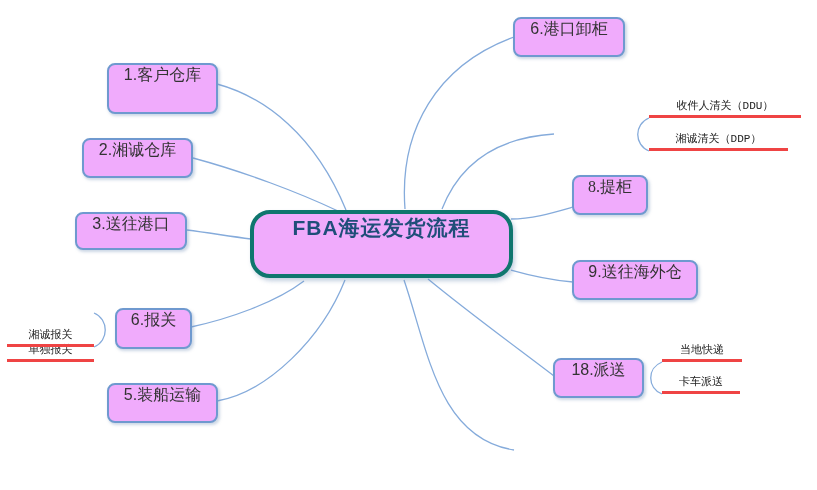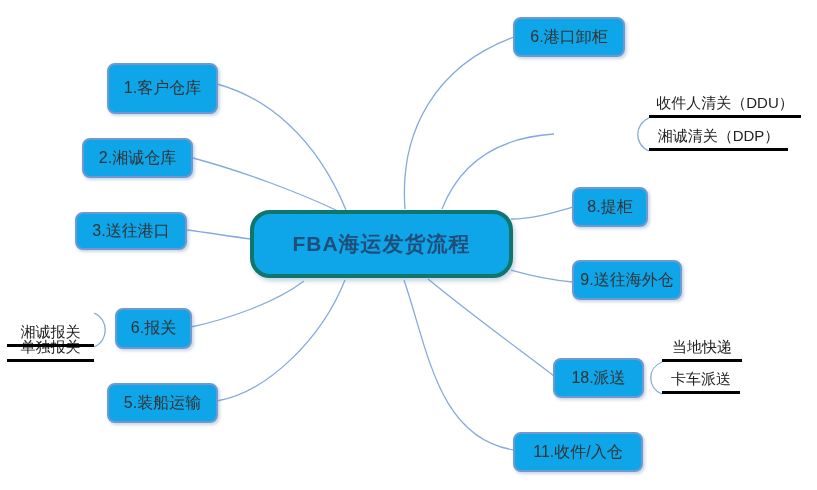--- a/index.html
+++ b/index.html
@@ -5,38 +5,38 @@
   html,body{margin:0;padding:0;background:#ffffff;}
   .canvas{
     position:relative;width:817px;height:490px;overflow:hidden;
     background:#ffffff;
     font-family:"Liberation Sans","DejaVu Sans",sans-serif;
   }
   svg.links{position:absolute;left:0;top:0;width:817px;height:490px;}
   svg.links path{fill:none;stroke:#85abdb;stroke-width:1.3px;}
   .node{
     position:absolute;box-sizing:border-box;
-    background:#0ea5e9;border:2px solid #6f99cf;border-radius:8px;
-    display:flex;align-items:center;justify-content:center;
+    background:#f0abfc;border:2px solid #6f99cf;border-radius:8px;
+    display:flex;justify-content:center;
     font-size:16px;color:#333333;
     box-shadow:1.5px 2px 3px rgba(110,140,180,0.35);
     cursor:default;
   }
   .node.central{
     border:4px solid #0f766e;border-radius:20px;
     font-size:21px;font-weight:bold;color:#1f4e79;
     letter-spacing:1px;
     box-shadow:2px 3px 4px rgba(110,140,180,0.4);
   }
   .sublabel{
     position:absolute;box-sizing:border-box;
-    border-bottom:3px solid #000000;
+    border-bottom:3px solid #ef4444;
     display:flex;align-items:flex-end;justify-content:center;
-    font-size:15px;color:#222222;
-    padding-bottom:2px;height:21px;
+    font-size:11px;color:#222222;
+    padding-bottom:2px;height:21px;font-family:Liberation Mono, monospace;
   }
 </style>
 </head>
 <body>
 
 <div class="canvas">
 
   <svg class="links" viewBox="0 0 817 490">
     <path d="M 217 84 C 265 97, 315 135, 346 210"></path>
     <path d="M 193 158 C 245 172, 300 193, 338 211"></path>
@@ -76,35 +76,32 @@
 
   <div class="node" style="left:107px;top:383px;width:111px;height:40px;">
     <span>5.装船运输</span>
   </div>
 
   <div class="node" style="left:513px;top:17px;width:112px;height:40px;">
     <span>6.港口卸柜</span>
   </div>
 
 
-  <div class="node" style="left:572px;top:187px;width:76px;height:40px;">
+  <div class="node" style="left:572px;top:175px;width:76px;height:40px;font-family:Liberation Serif, serif;">
     <span>8.提柜</span>
   </div>
 
-  <div class="node" style="left:572px;top:260px;width:110px;height:40px;">
+  <div class="node" style="left:572px;top:260px;width:126px;height:40px;">
     <span>9.送往海外仓</span>
   </div>
 
   <div class="node" style="left:553px;top:358px;width:91px;height:40px;">
     <span>18.派送</span>
   </div>
 
-  <div class="node" style="left:513px;top:432px;width:130px;height:40px;">
-    <span>11.收件/入仓</span>
-  </div>
 
   <div class="sublabel" style="left:7px;top:293px;width:87px;margin-top:48px;">
     <span>单独报关</span>
   </div>
 
   <div class="sublabel" style="left:7px;top:326px;width:87px;">
     <span>湘诚报关</span>
   </div>
 
   <div class="sublabel" style="left:649px;top:97px;width:152px;">

